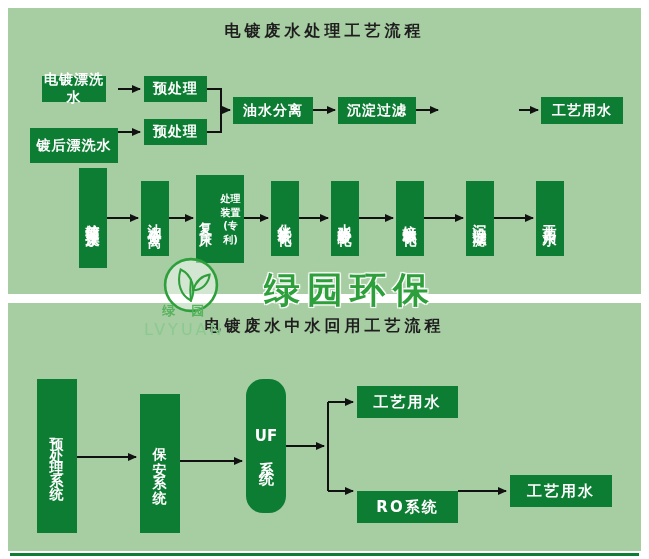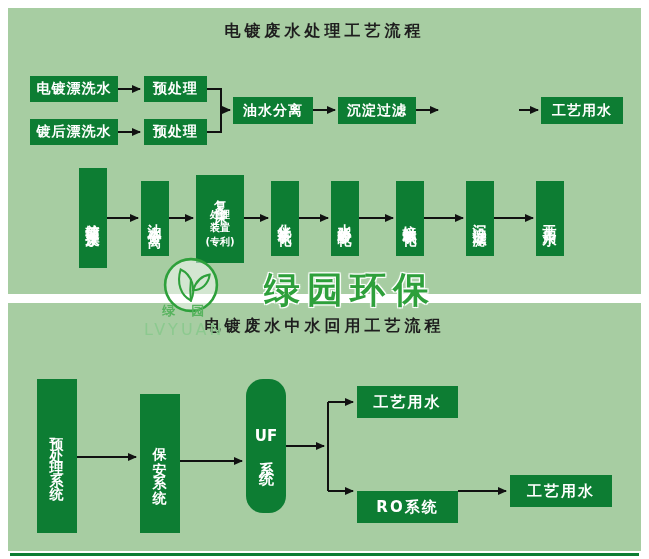--- a/index.html
+++ b/index.html
@@ -12,21 +12,21 @@
   .title { position:absolute; top:13px; left:0; width:100%; text-align:center;
            font-size:16px; font-weight:bold; color:#1e1e1e; letter-spacing:4px; }
   .arrows { position:absolute; left:0; top:0; pointer-events:none; }
   .box { position:absolute; background:#0d7d33; color:#ffffff; font-weight:bold;
          display:flex; align-items:center; justify-content:center; text-align:center; }
   .hbox { font-size:14px; letter-spacing:1px; }
   .vbox { writing-mode:vertical-rl; text-orientation:upright; font-size:14px; letter-spacing:3px; }
   .vbox.tall { letter-spacing:2px; }
   .vbox.spread5 { letter-spacing:12px; }
   .vbox.spread4 { letter-spacing:14px; }
-  .composite { flex-direction:column; gap:3px; }
+  .composite { flex-direction:row; gap:3px; }
   .comp-main { writing-mode:vertical-rl; text-orientation:upright; font-size:13px; letter-spacing:5px; }
   .comp-note { display:flex; flex-direction:column; font-size:10px; line-height:1.35; align-items:center; font-weight:bold; }
   .ufbox { flex-direction:column; gap:5px; font-size:15px;border-radius:17px; }
   .uf-suffix { writing-mode:vertical-rl; text-orientation:upright; letter-spacing:8px; }
   .bbox { font-size:15px; letter-spacing:2px; }
   .watermark { position:absolute; left:140px; top:254px; width:330px; height:84px; z-index:5; pointer-events:none; }
   .wm-logo { position:absolute; left:22px; top:2px; }
   .wm-brand { position:absolute; left:88px; top:12px; font-size:36px; font-weight:bold; color:#2ea03b; letter-spacing:7px; white-space:nowrap;
               text-shadow:-1px -1px 0 #fff, 1px -1px 0 #fff, -1px 1px 0 #fff, 1px 1px 0 #fff, 0 0 3px #fff;margin-left:36px; }
   .wm-small { position:absolute; left:4px; top:48px; text-align:center; }
@@ -59,24 +59,24 @@
         <line x1="99" y1="210" x2="130" y2="210" marker-end="url(#ah-top)"></line>
         <line x1="161" y1="210" x2="185" y2="210" marker-end="url(#ah-top)"></line>
         <line x1="236" y1="210" x2="260" y2="210" marker-end="url(#ah-top)"></line>
         <line x1="291" y1="210" x2="320" y2="210" marker-end="url(#ah-top)"></line>
         <line x1="351" y1="210" x2="385" y2="210" marker-end="url(#ah-top)"></line>
         <line x1="416" y1="210" x2="455" y2="210" marker-end="url(#ah-top)"></line>
         <line x1="486" y1="210" x2="525" y2="210" marker-end="url(#ah-top)"></line>
       </g>
     </svg>
 
-    <div class="box hbox" style="left:22px;top:68px;width:88px;height:26px">电镀漂洗水</div>
+    <div class="box hbox" style="left:34px;top:68px;width:64px;height:26px">电镀漂洗水</div>
     <div class="box hbox" style="left:136px;top:68px;width:63px;height:26px">预处理</div>
 
-    <div class="box hbox" style="left:22px;top:111px;width:88px;height:26px">镀后漂洗水</div>
+    <div class="box hbox" style="left:22px;top:120px;width:88px;height:35px">镀后漂洗水</div>
     <div class="box hbox" style="left:136px;top:111px;width:63px;height:26px">预处理</div>
 
     <div class="box hbox" style="left:225px;top:89px;width:80px;height:27px">油水分离</div>
     <div class="box hbox" style="left:330px;top:89px;width:78px;height:27px">沉淀过滤</div>
     <div class="box hbox" style="left:533px;top:89px;width:82px;height:27px">工艺用水</div>
 
     <div class="box vbox tall" style="left:71px;top:160px;width:28px;height:100px">镀前处理废水</div>
     <div class="box vbox" style="left:133px;top:173px;width:28px;height:75px">油水分离</div>
 
     <div class="box composite" style="left:188px;top:167px;width:48px;height:88px">

